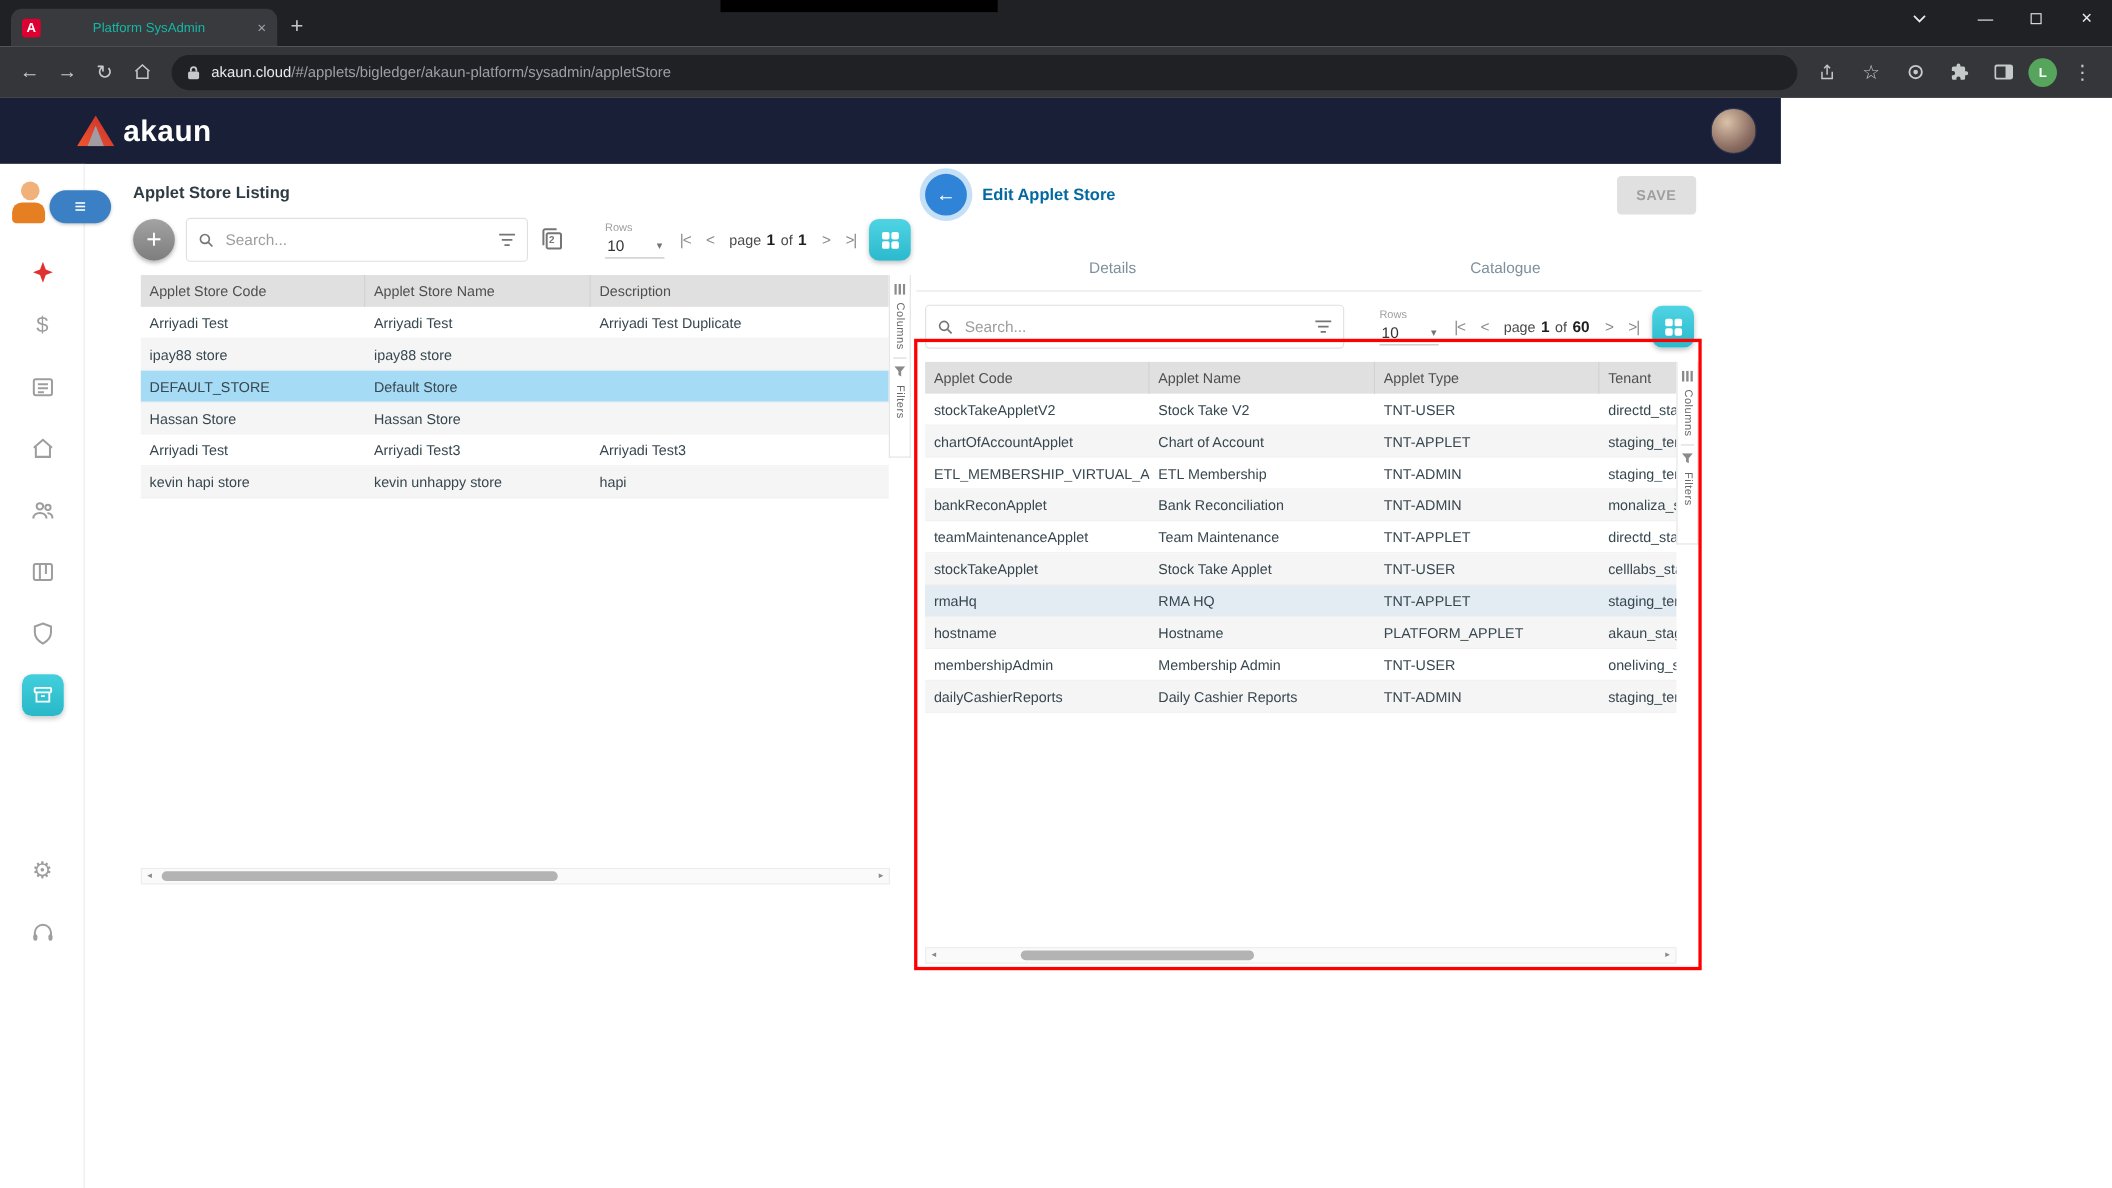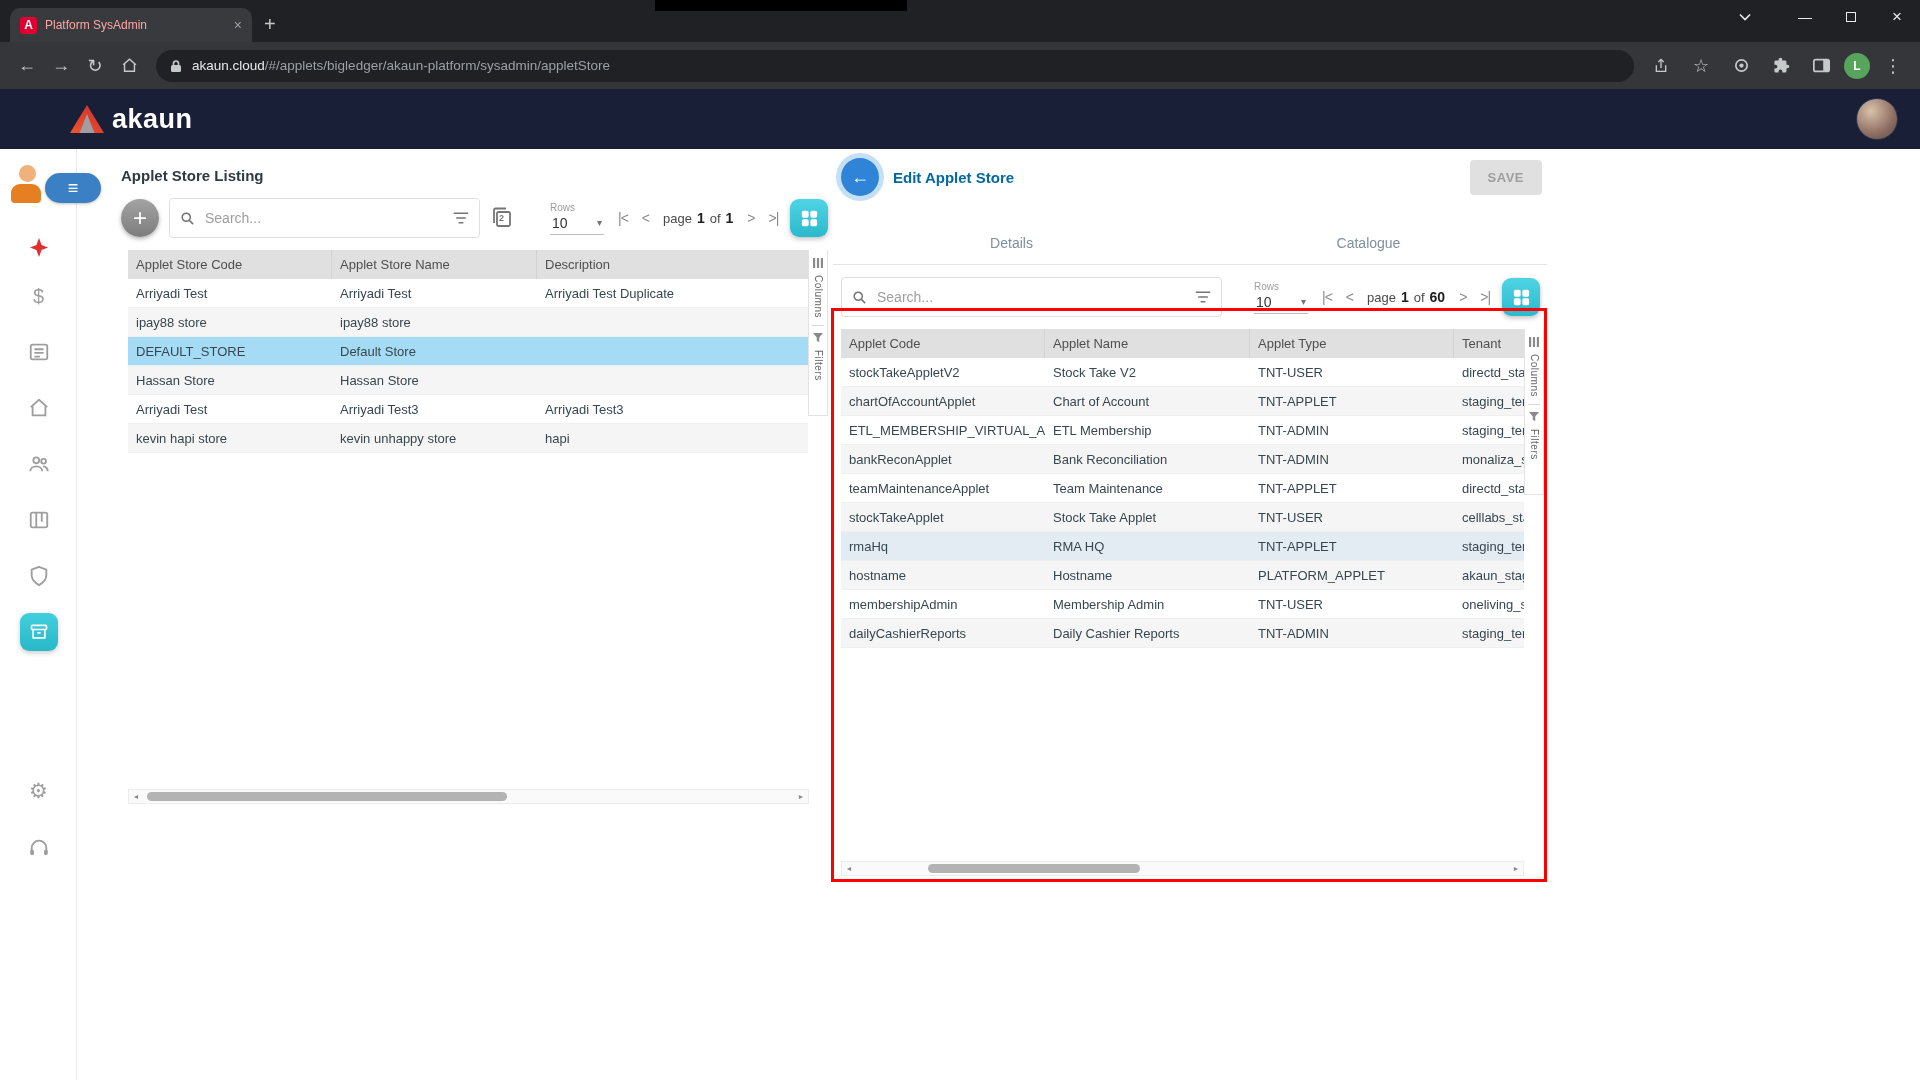--- a/index.html
+++ b/index.html
@@ -4,39 +4,39 @@
 <style>
   * { box-sizing: border-box; }
   body { margin:0; background:#fff; font-family:"Liberation Sans", sans-serif; }
   .screen { position:relative; width:1920px; height:1080px; background:#fff; overflow:hidden; }
 
   
   .tabstrip { position:absolute; left:0; top:0; width:1920px; height:42px; background:#202124; display:flex; align-items:flex-end; }
   .notch { position:absolute; left:655px; top:0; width:252px; height:11px; background:#000; z-index:70; }
   .tab { margin-left:10px; width:242px; height:34px; background:#383a3e; border-radius:10px 10px 0 0; display:flex; align-items:center; padding:0 10px; gap:8px; }
   .favicon { width:17px; height:17px; background:#dd0031; border-radius:3px; color:#fff; font-size:12px; font-weight:bold; display:flex; align-items:center; justify-content:center; flex:0 0 auto; }
-  .tab-title { color:#fca5a5; font-size:12px; white-space:nowrap; overflow:hidden; flex:1; }
+  .tab-title { color:#14b8a6; font-size:12px; white-space:nowrap; overflow:hidden; flex:1;text-align:center; }
   .tab-close { color:#9aa0a6; font-size:14px; cursor:default; }
   .newtab-btn { color:#c4c7c5; font-size:20px; margin:0 0 6px 12px; }
   .win-controls { position:absolute; right:0; top:0; height:34px; display:flex; align-items:center; }
   .win-btn { width:46px; height:34px; display:flex; align-items:center; justify-content:center; color:#e8eaed; font-size:14px; }
   .max-box { width:10px; height:10px; border:1.5px solid #e8eaed; }
   .chev-down { margin-right:14px; }
 
   .toolbar { position:absolute; left:0; top:42px; width:1920px; height:47px; background:#35363a; display:flex; align-items:center; padding:0 10px; }
   .nav-ic { width:34px; height:34px; display:flex; align-items:center; justify-content:center; color:#c6c9ca; font-size:18px; border-radius:50%; }
   .urlbar { flex:1; height:32px; background:#202124; border-radius:16px; margin:0 10px; display:flex; align-items:center; padding:0 14px; gap:10px; min-width:0; }
   .url-text { font-size:13.5px; white-space:nowrap; overflow:hidden; }
   .url-host { color:#e8eaed; }
   .url-path { color:#9aa0a6; }
   .tool-right { display:flex; align-items:center; gap:6px; }
   .profile-dot { width:26px; height:26px; border-radius:50%; background:#57a45c; color:#fff; font-size:12px; font-weight:bold; display:flex; align-items:center; justify-content:center; }
 
   
-  .appheader { position:absolute; left:0; top:89px; width:1920px; height:60px; background:#181f36; display:flex; align-items:center; }
+  .appheader { position:absolute; left:0; top:89px; width:1619px; height:60px; background:#181f36; display:flex; align-items:center; }
   .brand { display:flex; align-items:center; gap:8px; margin-left:70px; }
   .brand-text { color:#fff; font-size:27px; font-weight:bold; letter-spacing:0.5px; }
   .hdr-avatar { position:absolute; right:22px; top:9px; width:42px; height:42px; border-radius:50%; background:radial-gradient(circle at 35% 30%, #d9c2a8, #8d6e63 60%, #5d4a42); border:1px solid #2a3350; }
 
   
   .appbody { position:absolute; left:0; top:149px; width:1920px; height:931px; display:flex; }
   .sidebar { position:relative; width:77px; background:#fff; border-right:1px solid #ececec; z-index:10; flex:0 0 auto; }
   .side-item { position:absolute; left:0; width:77px; display:flex; justify-content:center; color:#9e9e9e; }
   .person { position:absolute; left:11px; top:16px; width:32px; height:42px; }
   .person .head { width:17px; height:17px; border-radius:50%; background:#f0b27a; margin:0 auto; }

